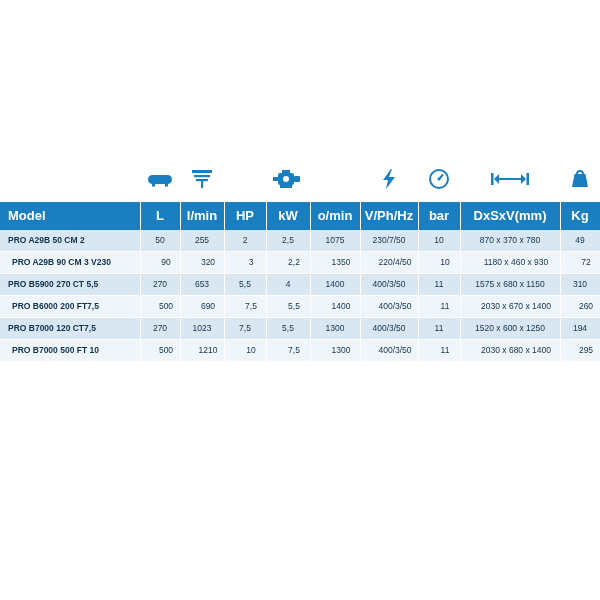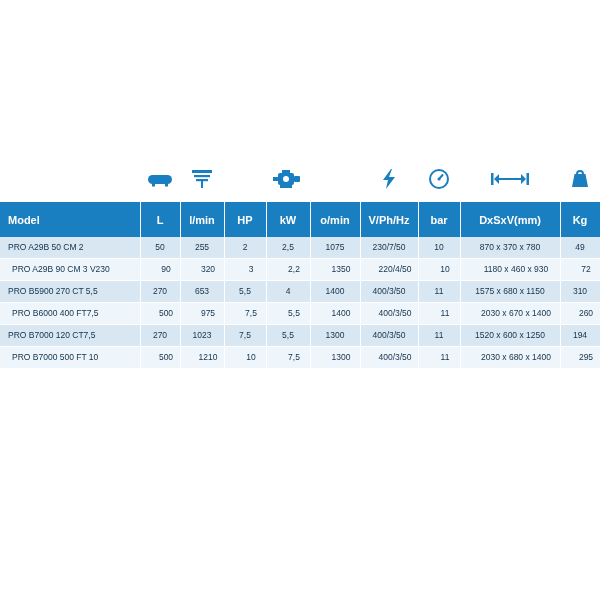--- a/index.html
+++ b/index.html
@@ -49,37 +49,37 @@
     height: 21px;
     line-height: 21px;
     border-right: 1px solid #ffffff;
     white-space: nowrap;
     overflow: hidden;
   }
   table.spec thead th {
     background: #1a7fc1;
     color: #ffffff;
     font-weight: bold;
-    font-size: 11px;
-    height: 35px;
+    font-size: 13px;
+    height: 28px;
     line-height: 24px;
   }
   table.spec thead th.model-h {
     text-align: left;
     padding-left: 8px;
   }
   table.spec tbody td {
     color: #15324a;
   }
   table.spec tbody tr.odd td { background: #d9e7f2; }
   table.spec tbody tr.even td { background: #eef5fb; padding-left: 12px; }
   table.spec tbody td.model {
     text-align: left;
     padding-left: 8px;
-    font-weight: normal;
+    font-weight: bold;
     color: #10314b;
     font-size: 8.5px;
   }
   table.spec tbody tr td { border-bottom: 1px solid #ffffff; }
   table.spec tbody tr:last-child td { border-bottom: none; margin-left: 44px; }
 
   
   col.c-model { width: 140px; }
   col.c-l     { width: 40px; }
   col.c-lmin  { width: 44px; }
@@ -221,23 +221,23 @@
         <td>653</td>
         <td>5,5</td>
         <td>4</td>
         <td>1400</td>
         <td>400/3/50</td>
         <td>11</td>
         <td>1575 x 680 x 1150</td>
         <td>310</td>
       </tr>
       <tr class="even">
-        <td class="model">PRO B6000 400 FT7,5</td>
+        <td class="model">PRO B6000 200 FT7,5</td>
         <td>500</td>
-        <td>975</td>
+        <td>690</td>
         <td>7,5</td>
         <td>5,5</td>
         <td>1400</td>
         <td>400/3/50</td>
         <td>11</td>
         <td>2030 x 670 x 1400</td>
         <td>260</td>
       </tr>
       <tr class="odd">
         <td class="model">PRO B7000 120 CT7,5</td>

